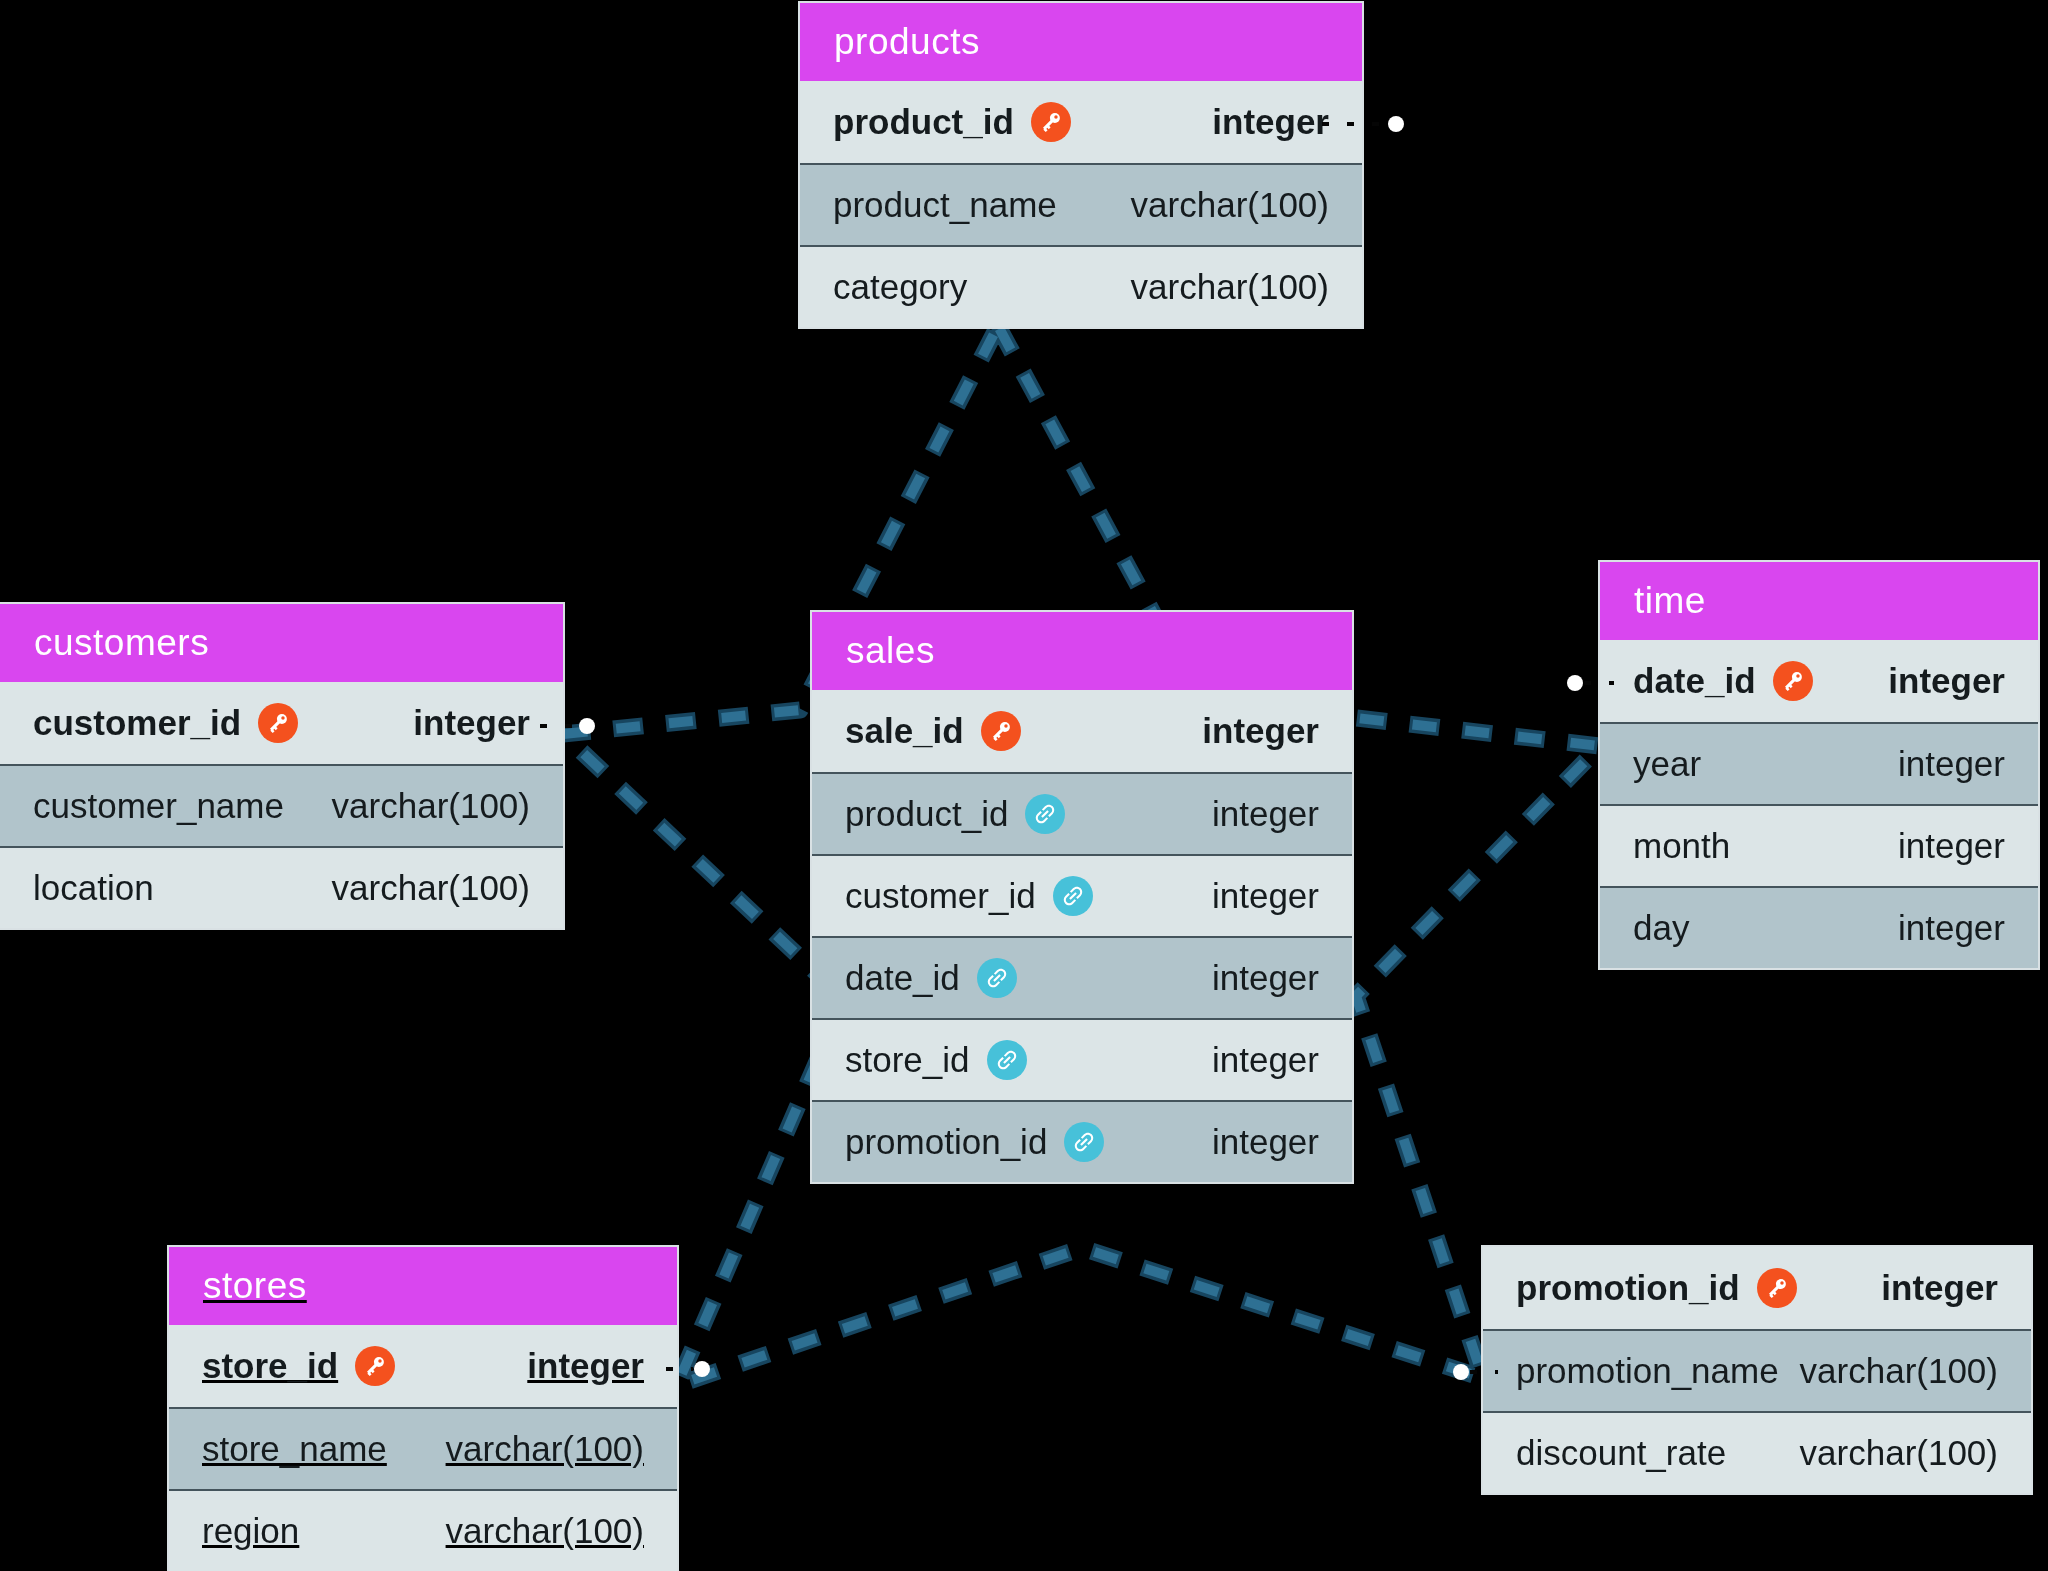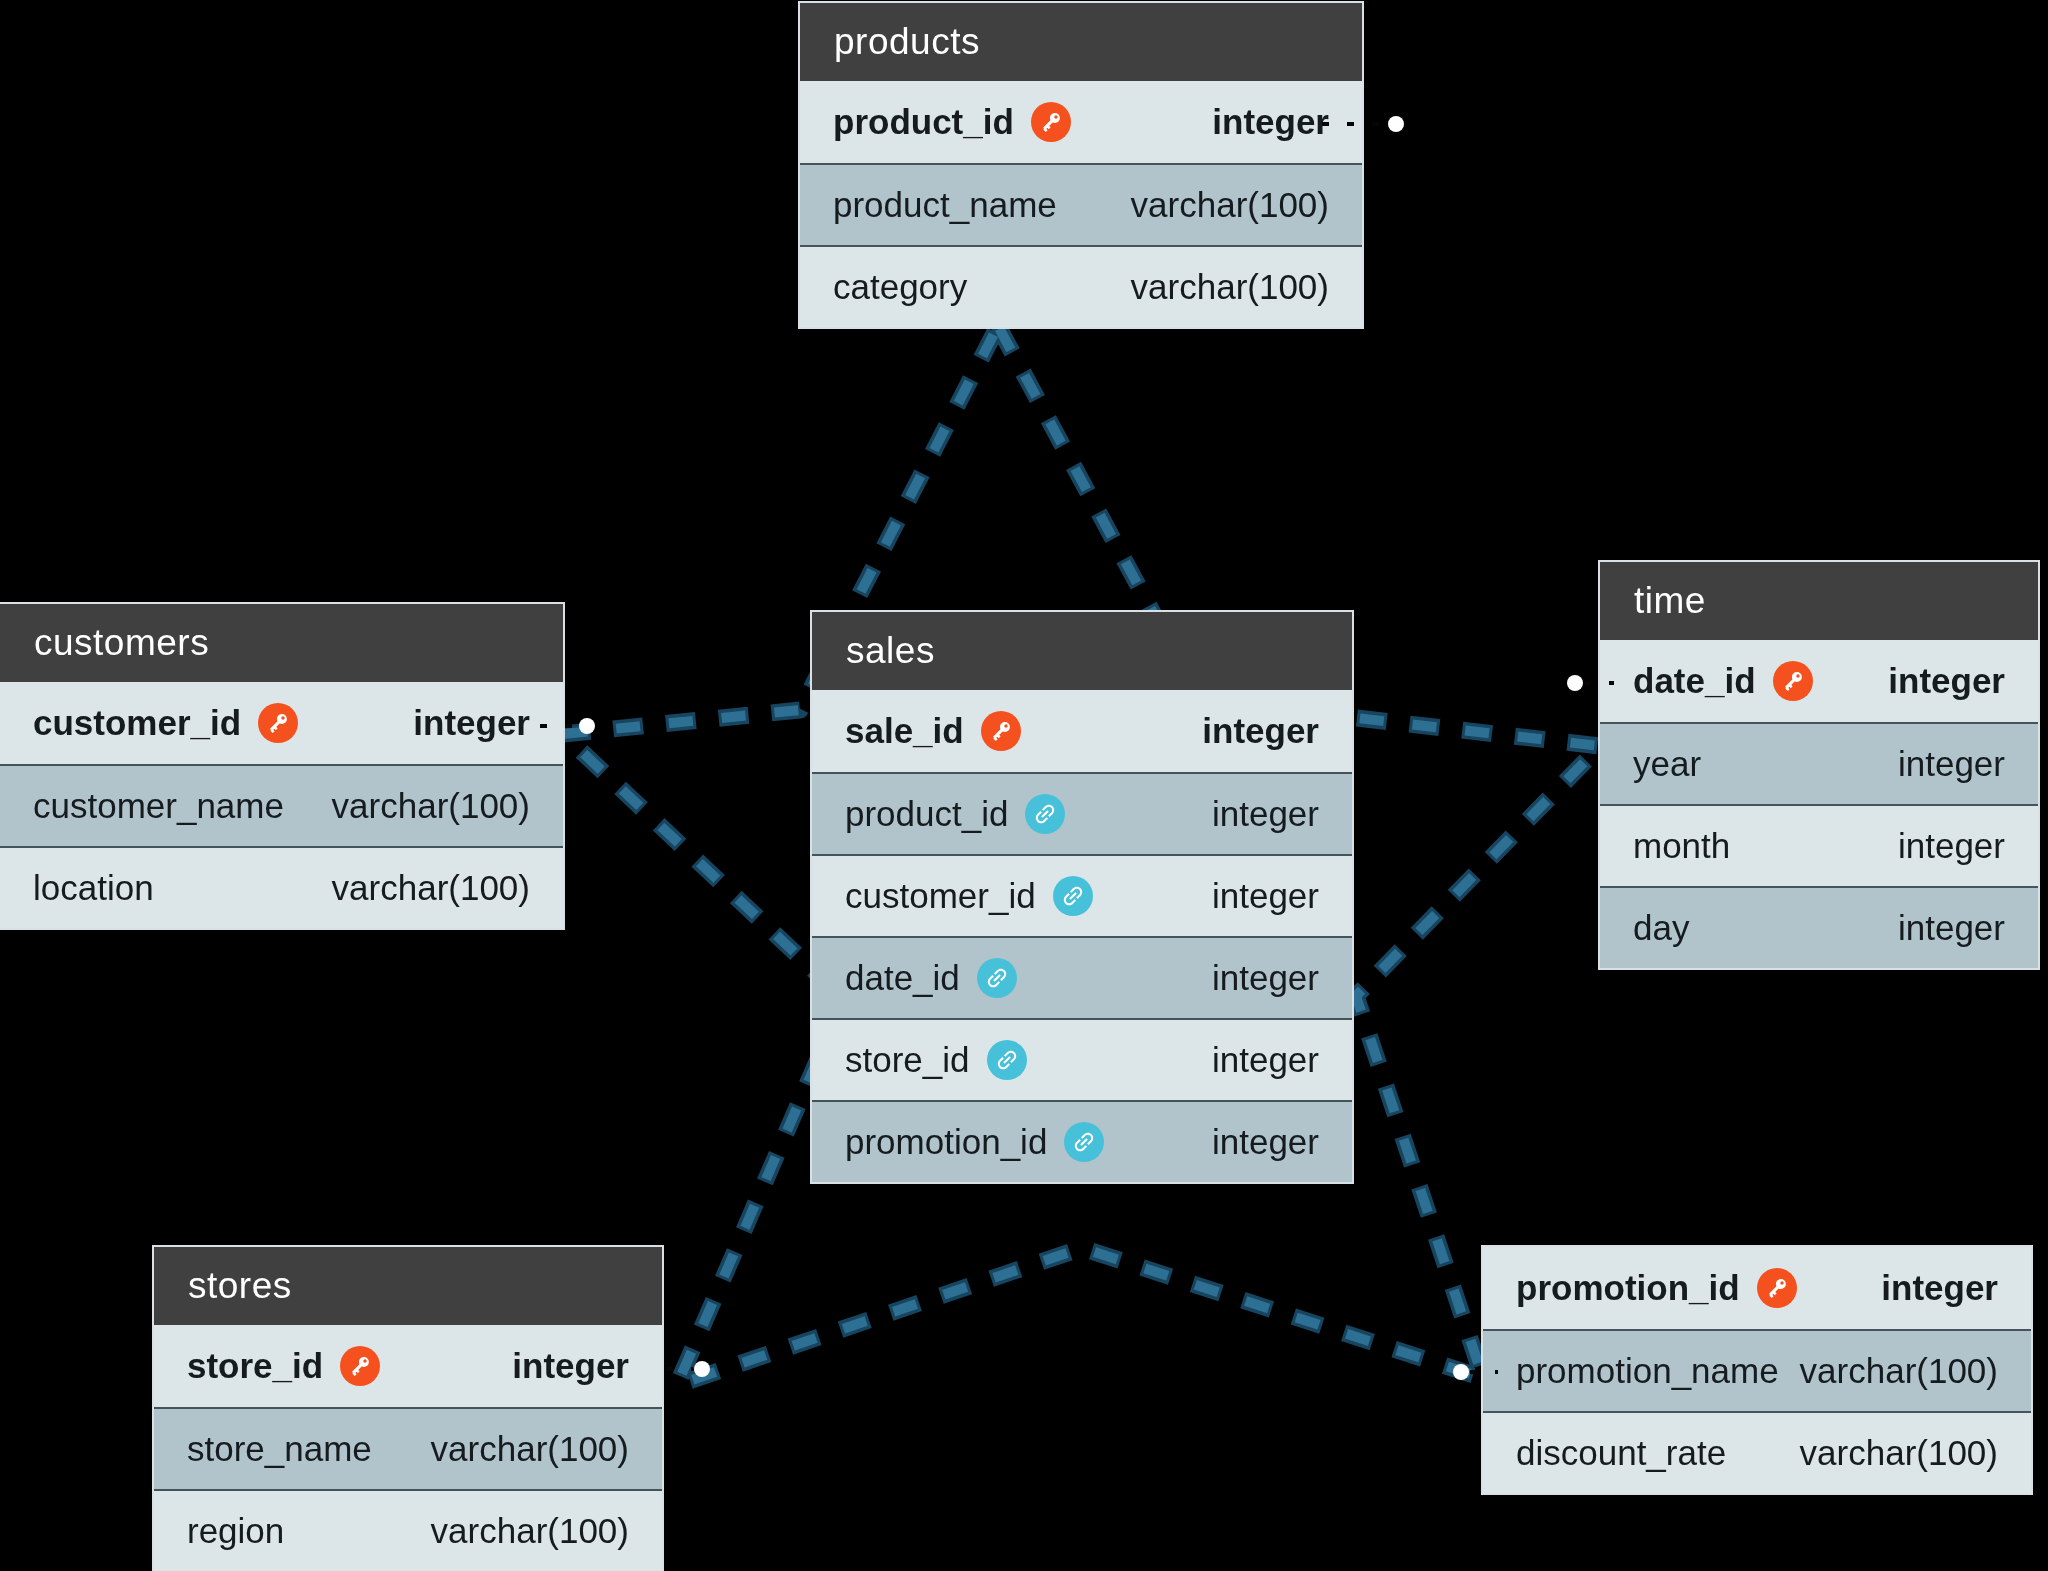--- a/index.html
+++ b/index.html
@@ -7,21 +7,21 @@
     position:relative;width:2048px;height:1571px;background:#000;overflow:hidden;
     font-family:"Liberation Sans", sans-serif;
   }
   .layer{position:absolute;left:0;top:0;width:2048px;height:1571px;pointer-events:none;}
   .star-layer{z-index:0;}
   .endpoint-layer{z-index:3;}
   .table{
     position:absolute;z-index:1;outline:2px solid #d9e1e4;background:#dce5e7;
   }
   .thead{
-    height:78px;background:#404040;display:flex;align-items:center;padding:0 34px;
+    height:78px;background:#d946ef;display:flex;align-items:center;padding:0 34px;
   }
   .title{color:#ffffff;font-size:37px;letter-spacing:0.5px;}
   .row{
     box-sizing:border-box;height:82px;display:flex;align-items:center;
     justify-content:space-between;padding:0 33px;font-size:35px;color:#151b1e;
   }
   .row + .row{border-top:2px solid #44545c;}
   .row.light{background:#dce5e7;}
   .row.dark{background:#b1c4cb;justify-content:space-between;}
   .fname{display:flex;align-items:center;gap:17px;}
@@ -218,21 +218,21 @@
       <span class="ftype">integer</span>
     </div>
     <div class="row dark">
       <span class="fname">
           <span class="nm">day</span>
         </span>
       <span class="ftype">integer</span>
     </div>
   </div>
 
-  <div class="table" style="left:154px;top:1247px;width:508px;">
+  <div class="table" style="left:169px;top:1247px;width:508px;text-decoration:underline;">
     <div class="thead">
       <span class="title">stores</span>
     </div>
     <div class="row light pk">
       <span class="fname">
         <span class="nm">store_id</span>
         <span class="kicon key-bg">
             <svg viewBox="0 0 24 24">
               <use href="#icon-key-glyph"></use>
             </svg>

